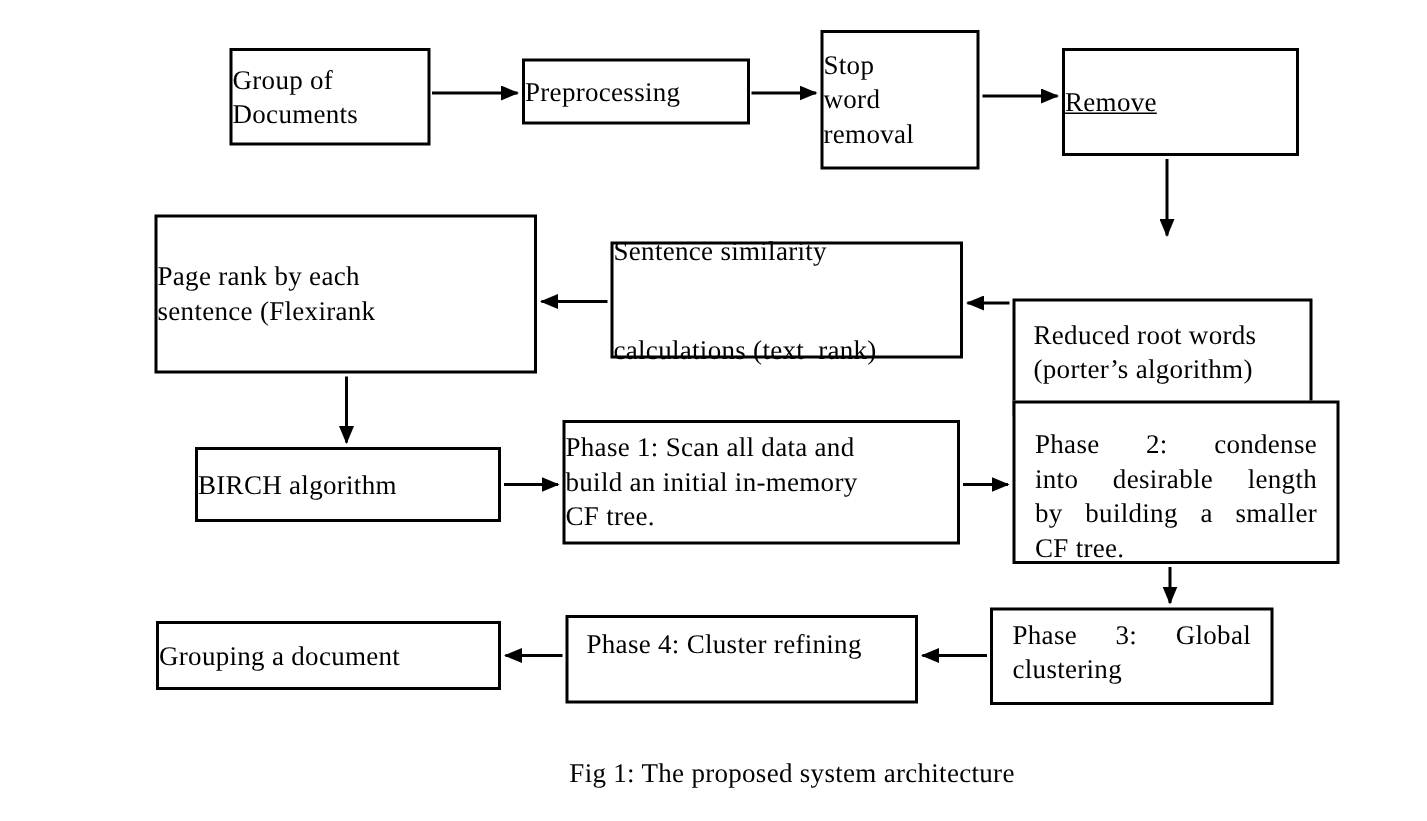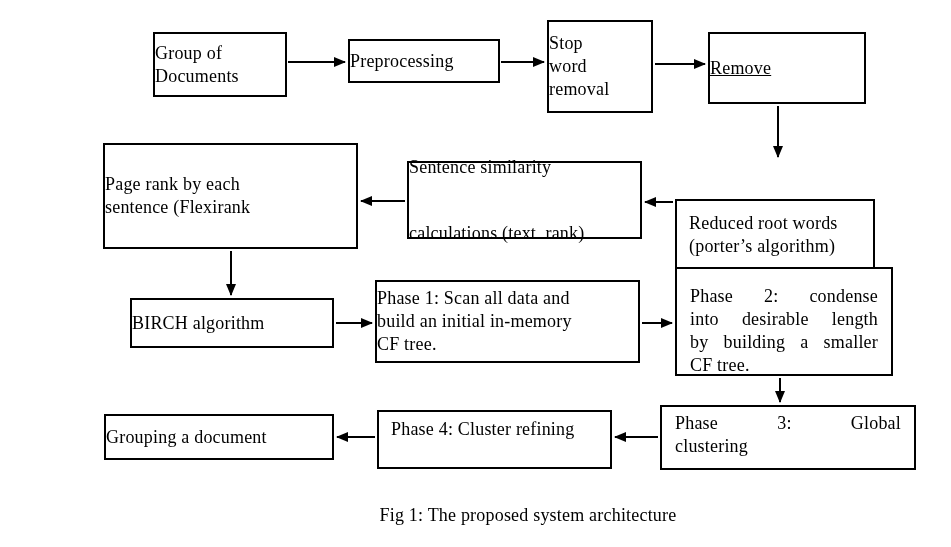--- a/index.html
+++ b/index.html
@@ -40,21 +40,21 @@
   #n-stop          { left: 547px; top: 20px;  width: 106px; height: 93px; }
   #n-remove        { left: 708px; top: 32px;  width: 158px; height: 72px; text-decoration: underline; }
   #n-pagerank      { left: 103px; top: 143px; width: 255px; height: 106px; }
   #n-sentence      { left: 407px; top: 161px; width: 235px; height: 78px; gap: 43px; }
   #n-reduced       { left: 675px; top: 160px; width: 200px; height: 78px; padding: 0 28px 6px 12px; margin-top: 39px; }
   #n-birch         { left: 130px; top: 298px; width: 204px; height: 50px; }
   #n-phase1        { left: 375px; top: 280px; width: 265px; height: 83px; }
   #n-phase2        { left: 675px; top: 267px; width: 218px; height: 109px; padding: 16px 13px; }
   #n-grouping      { left: 104px; top: 414px; width: 230px; height: 46px; }
   #n-phase4        { left: 377px; top: 410px; width: 235px; height: 59px; padding: 6px 12px; }
-  #n-phase3        { left: 660px; top: 405px; width: 256px; height: 65px; padding: 5px 13px; }
+  #n-phase3        { left: 660px; top: 405px; width: 189px; height: 65px; padding: 5px 13px; }
 
   #arrow-layer {
     position: absolute;
     left: 0; top: 0;
     width: 951px;
     height: 547px;
     pointer-events: none;
   }
   #arrow-layer line { stroke: #000000; stroke-width: 2; }
 

